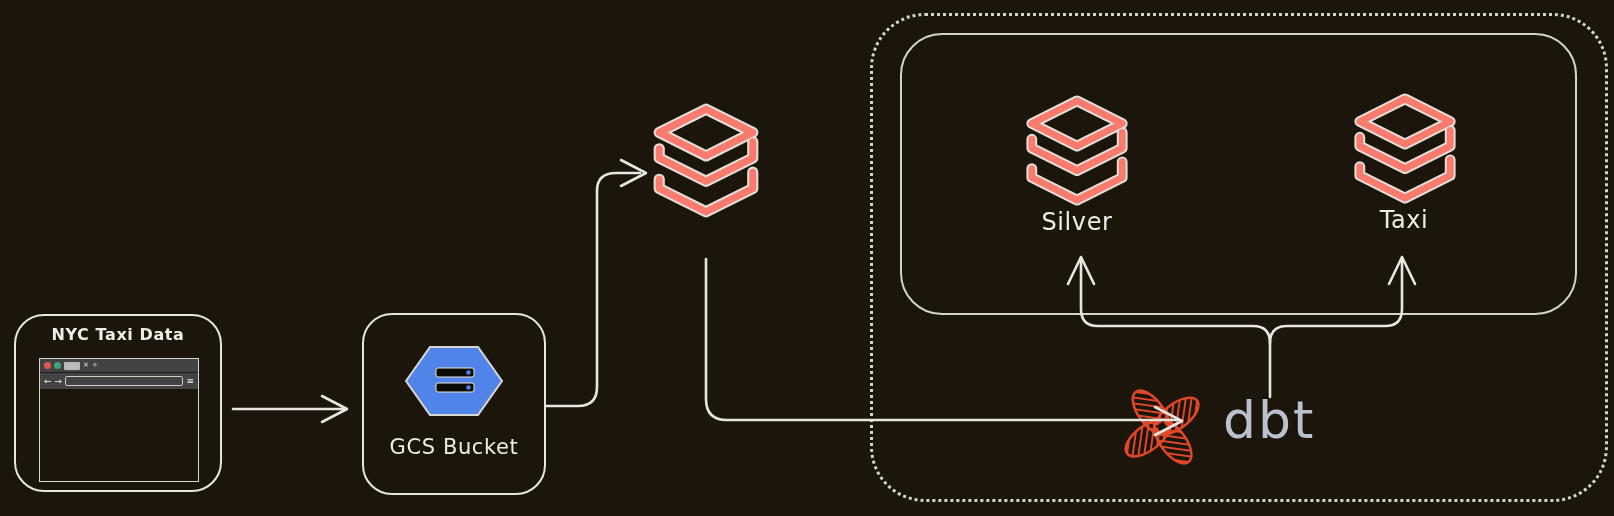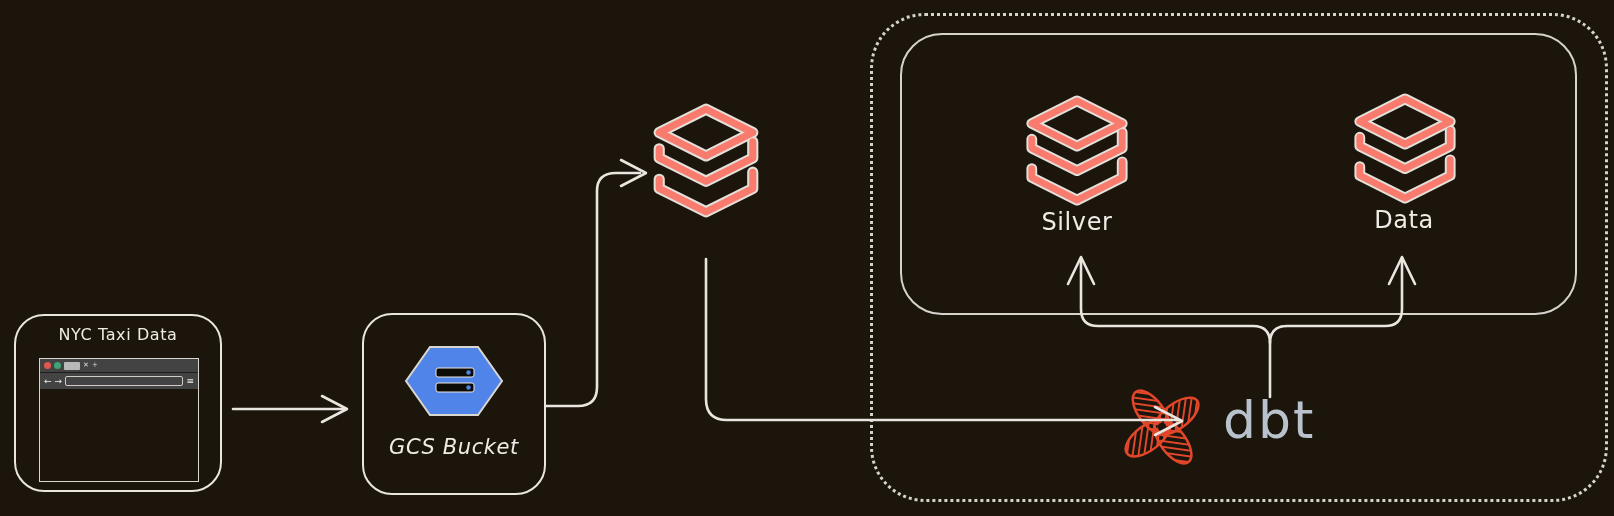--- a/index.html
+++ b/index.html
@@ -7,39 +7,39 @@
     position:relative;width:1614px;height:516px;overflow:hidden;
     background:var(--background,#1b150c);
     font-family:"DejaVu Sans",sans-serif;
   }
   .abs{position:absolute;box-sizing:border-box;}
   .frame{border:2.5px solid var(--line,#e9e6e0);border-radius:30px;}
   .node-label{color:#efece6;text-align:center;letter-spacing:.6px;}
 
   
   #node-source{left:14px;top:314px;width:208px;height:178px;}
-  #source-title{padding-top:9px;font-size:16px;}
+  #source-title{padding-top:9px;font-size:16px;font-weight:bold;}
   .browser{position:absolute;left:23px;top:42px;width:160px;height:124px;
     border:1.5px solid #d9d6d0;box-sizing:border-box;}
   .bar-top{display:flex;align-items:center;gap:3px;height:13px;
     background:var(--browser-bar,#434343);padding:0 4px;}
   .dot{width:7px;height:7px;border-radius:50%;}
   .dot-red{background:var(--dot-red,#e2574c);}
   .dot-green{background:var(--dot-green,#3fa376);}
   .tab{width:16px;height:8px;background:#b9b9b9;border-radius:1px;}
   .glyph{color:#ddd;font-size:7px;line-height:1;}
   .bar-nav{display:flex;align-items:center;gap:3px;height:16px;
     background:var(--browser-bar,#434343);padding:0 4px;border-top:1px solid #1d1d1d;}
   .nav-glyph{color:#eee;font-size:9px;line-height:1;}
   .url{flex:1;height:8px;border:1.2px solid #cfccc6;border-radius:2px;}
   .browser-body{height:90px;border-top:1.5px solid #d9d6d0;
     display:flex;align-items:center;justify-content:center;}
 
   
-  #node-gcs{left:362px;top:313px;width:184px;height:182px;font-style:italic;}
+  #node-gcs{left:362px;top:313px;width:184px;height:182px;}
   #gcs-hex{display:block;margin:20px auto 0;}
   #gcs-label{margin-top:8px;font-size:21px;}
 
   
   .lh-halo{fill:none;stroke:var(--lakehouse-halo,#e3e0da);stroke-width:11;
     stroke-linejoin:round;stroke-linecap:round;}
   .lh-ink{fill:none;stroke:var(--lakehouse-red,#f97b6e);stroke-width:7;
     stroke-linejoin:round;stroke-linecap:round;}
   #bronze-icon{left:645px;top:103px;}
   #bronze-label{left:627px;top:224px;width:160px;font-size:27px;}
@@ -126,21 +126,21 @@
     </svg>
 
   <svg class="abs" id="silver-icon" width="118" height="112" viewBox="0 0 120 114">
       <use href="#lakehouse"></use>
     </svg>
   <div class="abs node-label" id="silver-label">Silver</div>
 
   <svg class="abs" id="gold-icon" width="118" height="112" viewBox="0 0 120 114">
       <use href="#lakehouse"></use>
     </svg>
-  <div class="abs node-label" id="gold-label">Data</div>
+  <div class="abs node-label" id="gold-label">Taxi</div>
 
   <svg class="abs" id="dbt-icon" width="96" height="84" viewBox="0 0 100 88">
     <g transform="translate(48,43) rotate(8)">
       <ellipse class="dbt-petal" rx="27" ry="13" transform="rotate(45) translate(19,0)"></ellipse>
       <ellipse class="dbt-petal" rx="27" ry="13" transform="rotate(135) translate(19,0)"></ellipse>
       <ellipse class="dbt-petal" rx="27" ry="13" transform="rotate(225) translate(19,0)"></ellipse>
       <ellipse class="dbt-petal" rx="27" ry="13" transform="rotate(315) translate(19,0)"></ellipse>
       <circle r="4.5" fill="#1b150c"></circle>
     </g>
   </svg>

